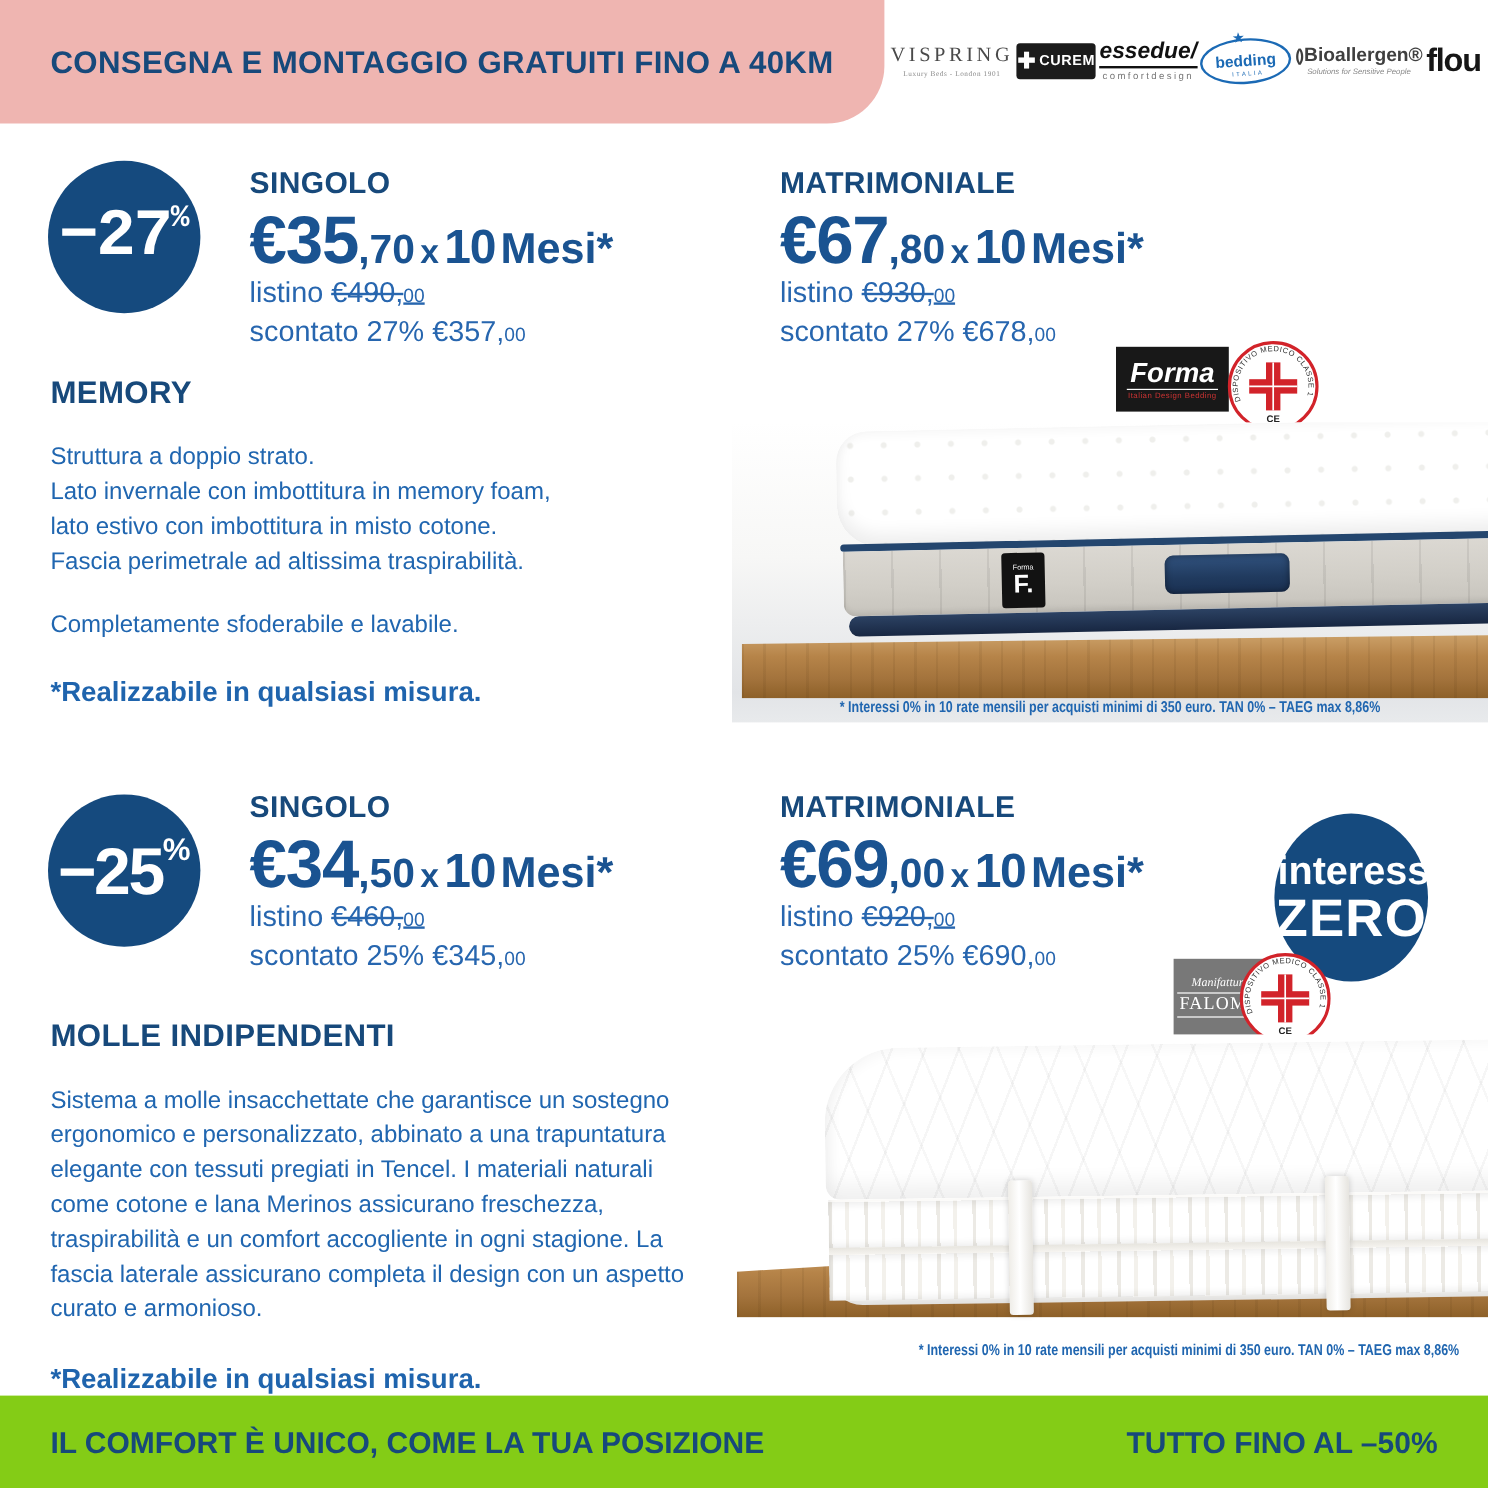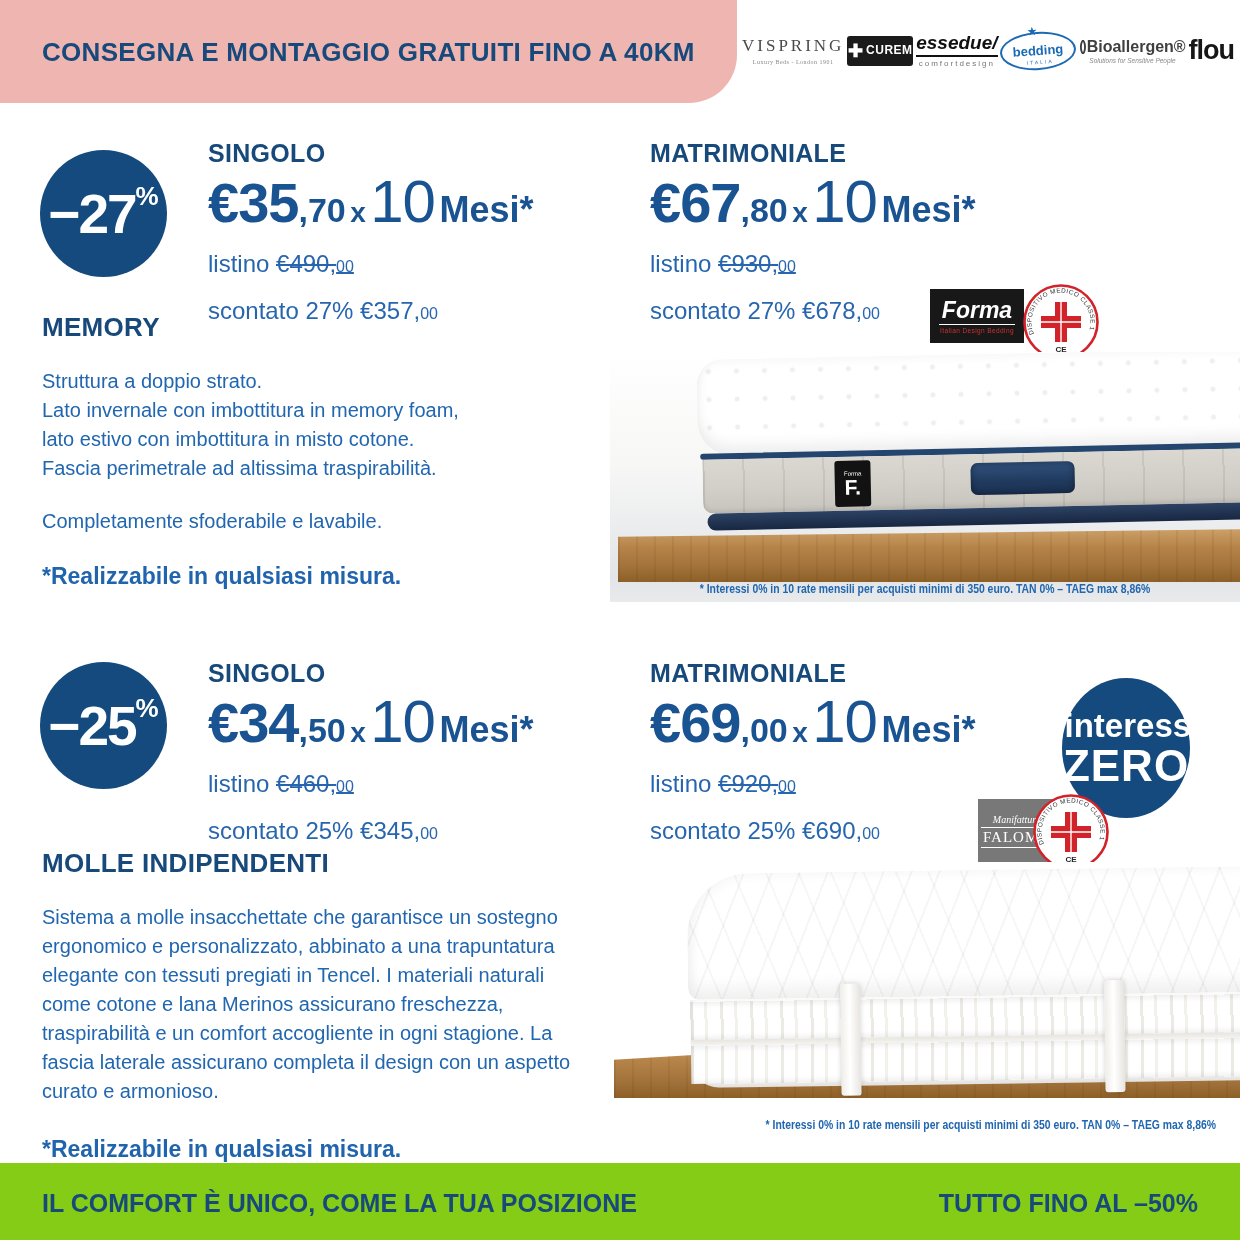--- a/index.html
+++ b/index.html
@@ -37,23 +37,23 @@
   .disc-badge{position:absolute;width:127px;height:127px;border-radius:50%;background:#154a7e;
               display:flex;align-items:center;justify-content:center;color:#fff;}
   .disc-num{font-size:55px;font-weight:bold;letter-spacing:-2px;}
   .disc-pct{font-size:26px;font-weight:bold;position:relative;top:-17px;}
   .pcol{position:absolute;color:#17497b;}
   .plabel{font-size:25px;font-weight:bold;letter-spacing:.3px;color:#17497b;}
   .pline{margin-top:4px;line-height:1;white-space:nowrap;color:#1a5391;}
   .pr-main{font-size:56px;font-weight:bold;letter-spacing:-1px;}
   .pr-cents{font-size:34px;font-weight:bold;}
   .pr-x{font-size:28px;font-weight:bold;}
-  .pr-ten{font-size:60px;font-weight:normal;letter-spacing:-1px;}
+  .pr-ten{font-size:40px;font-weight:bold;letter-spacing:-1px;}
   .pr-mesi{font-size:36px;font-weight:bold;}
-  .subline{font-size:24px;color:#2766af;margin-top:18px;line-height:1.2;white-space:nowrap;}
+  .subline{font-size:24px;color:#2766af;margin-top:3px;line-height:1.2;white-space:nowrap;}
   .subline:first-of-type{margin-top:16px;}
   .strike{text-decoration:line-through;text-decoration-thickness:2px;}
   .sub-cents{font-size:16px;}
 
   
   .desc{position:absolute;left:42px;color:#2066b0;}
   .desc-title{font-size:26px;font-weight:bold;color:#17497b;letter-spacing:.3px;}
   .desc-body{margin-top:24px;font-size:20px;line-height:29px;white-space:nowrap;}
   .desc-extra{margin-top:27px;font-size:20px;}
   .desc-note{margin-top:30px;font-size:23px;font-weight:bold;color:#1f64ad;}
@@ -166,21 +166,21 @@
         <span class="bio-icon">()</span>
         <span class="bio-name">Bioallergen®</span>
       </span>
       <span class="bio-tag">Solutions for Sensitive People</span>
     </div>
     <div class="blogo">
       <span class="flou-name">flou</span>
     </div>
   </div>
 
-  <div class="disc-badge" style="left:40px;top:150px;">
+  <div class="disc-badge" style="left:40px;top:134px;font-family:Liberation Mono, monospace;">
     <span class="disc-num">−27</span>
       <span class="disc-pct">%</span>
   </div>
 
   <div class="pcol" style="left:208px;top:139px;">
     <div class="plabel">SINGOLO</div>
     <div class="pline">
       <span class="pr-main">€35</span><span class="pr-cents">,70</span>
       <span class="pr-x">x</span>
       <span class="pr-ten">10</span>

